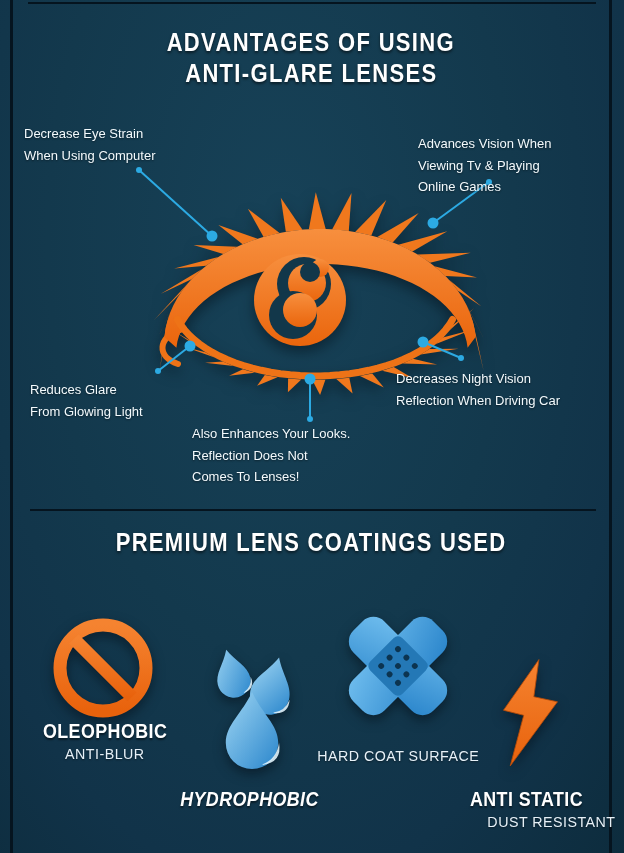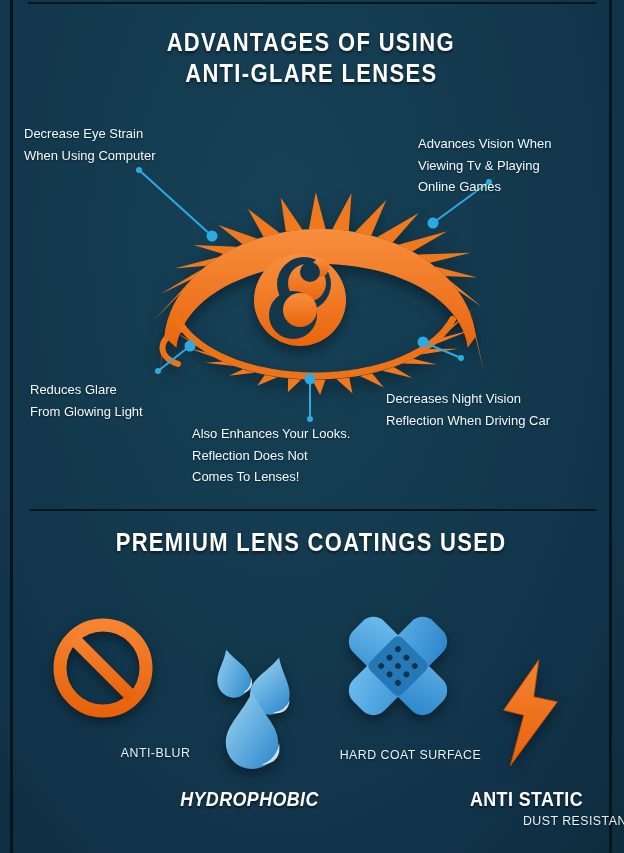--- a/index.html
+++ b/index.html
@@ -15,21 +15,21 @@
   .cond{display:inline-block;transform:scaleX(.88);transform-origin:center;white-space:nowrap;}
   .callout{position:absolute;text-align:left;font-size:13px;line-height:21.5px;color:#f3fafd;
     text-shadow:0 1px 2px rgba(0,0,0,.45);}
   .overlay{position:absolute;left:0;top:0;pointer-events:none;}
   .eye{position:absolute;left:150px;top:180px;width:340px;height:230px;overflow:visible;
     filter:drop-shadow(0 6px 7px rgba(2,12,20,.5));}
   .icon{position:absolute;overflow:visible;filter:drop-shadow(0 5px 6px rgba(1,10,18,.5));}
   .coatname{position:absolute;width:174px;text-align:center;font-size:21px;font-weight:bold;
     letter-spacing:.5px;text-shadow:0 2px 2px rgba(0,0,0,.5);}
   .coatname .cond{transform:scaleX(.85);}
-  .coatdesc{position:absolute;width:174px;text-align:right;font-size:13px;color:#e7f1f8;
+  .coatdesc{position:absolute;width:174px;text-align:center;font-size:15px;color:#e7f1f8;
     letter-spacing:.5px;text-shadow:0 1px 2px rgba(0,0,0,.45);}
   .coatdesc .cond{transform:scaleX(.95);}
 </style>
 </head>
 <body>
 
 <div id="stage">
 
   <div class="frame" style="left:10px;top:0;width:3px;height:853px;"></div>
   <div class="frame" style="left:609px;top:0;width:3px;height:853px;"></div>
@@ -143,21 +143,21 @@
   </div>
   <div class="callout" style="left:192px;top:423px;width:237px;">
     <div>Also Enhances Your Looks.</div>
     <div>Reflection Does Not</div>
     <div>Comes To Lenses!</div>
   </div>
   <div class="callout" style="left:30px;top:379px;width:170px;">
     <div>Reduces Glare</div>
     <div>From Glowing Light</div>
   </div>
-  <div class="callout" style="left:386px;top:368px;width:220px;margin-top:20px;">
+  <div class="callout" style="left:396px;top:368px;width:220px;">
     <div>Decreases Night Vision</div>
     <div>Reflection When Driving Car</div>
   </div>
 
   <div class="big-title" style="top:527px;">
     <div class="line"><span class="cond">PREMIUM LENS COATINGS USED</span></div>
   </div>
 
   <svg class="icon" style="left:53px;top:618px;width:100px;height:100px;" viewBox="0 0 100 100">
     <defs>
@@ -219,19 +219,20 @@
             <circle cx="13" cy="13" r="3.2"></circle>
         </g>
       </g>
     </g>
   </svg>
 
   <svg class="icon" style="left:495px;top:652px;width:76px;height:130px;" viewBox="0 0 90 140">
     <path d="M52,2 L10,62 L34,68 L18,128 L74,52 L46,46 Z" fill="url(#og2)" stroke="#b24a08" stroke-width="1"></path>
   </svg>
 
+  <div class="coatname" style="left:18px;top:719px;"><span class="cond">OLEOPHOBIC</span></div>
   <div class="coatdesc" style="left:18px;top:745px;"><span class="cond">ANTI-BLUR</span></div>
   <div class="coatname" style="left:163px;top:787px;font-style:italic;"><span class="cond">HYDROPHOBIC</span></div>
   <div class="coatdesc" style="left:311px;top:747px;"><span class="cond">HARD COAT SURFACE</span></div>
   <div class="coatname" style="left:440px;top:787px;"><span class="cond">ANTI STATIC</span></div>
   <div class="coatdesc" style="left:464px;top:813px;"><span class="cond">DUST RESISTANT</span></div>
 
 </div>
 
 </body></html>

